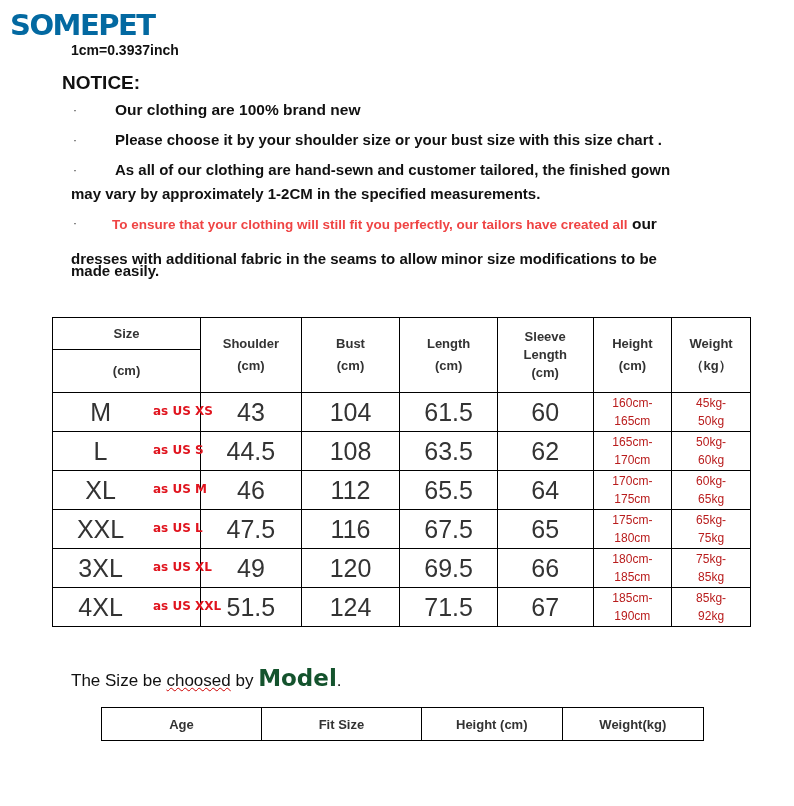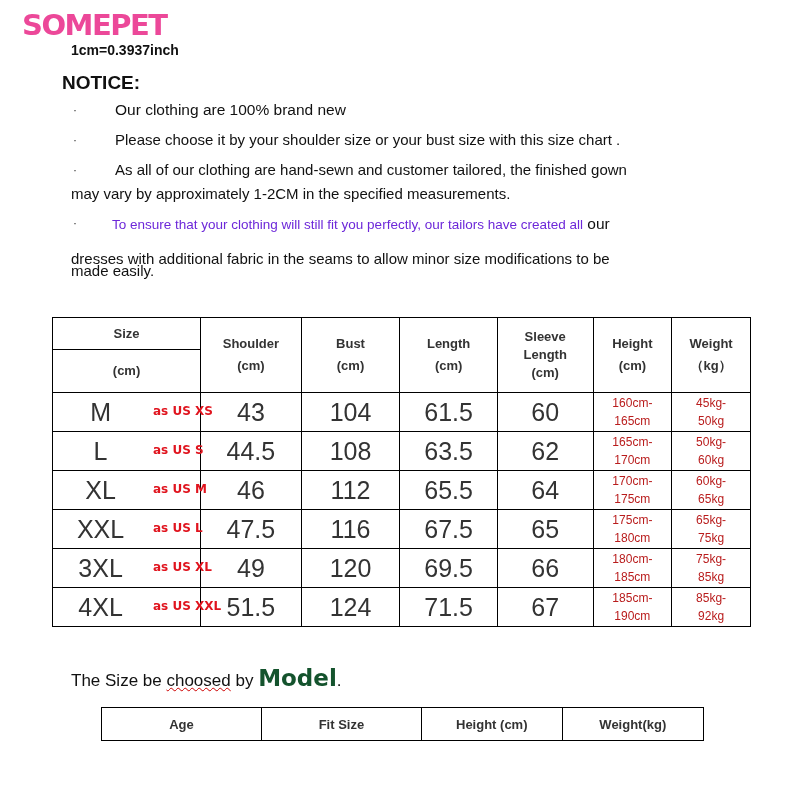--- a/index.html
+++ b/index.html
@@ -1,22 +1,22 @@
 <!DOCTYPE html>
 <html><head>
   <meta charset="utf-8">
   <style>
     html, body { margin: 0; padding: 0; background: #ffffff; }
     body { width: 794px; height: 806px; position: relative; overflow: hidden; font-family: "Liberation Sans", sans-serif; color: #111; }
-    .brand { position: absolute; left: 22px; top: 11px; font-family: "DejaVu Sans", sans-serif; font-weight: bold; font-size: 29px; letter-spacing: -1.5px; color: #ec4899; line-height: 1; }
+    .brand { position: absolute; left: 10px; top: 11px; font-family: "DejaVu Sans", sans-serif; font-weight: bold; font-size: 29px; letter-spacing: -1.5px; color: #0369a1; line-height: 1; }
     .conv { position: absolute; left: 71px; top: 42px; font-weight: bold; font-size: 14px; color: #111; text-align: center; }
     .notice-title { position: absolute; left: 62px; top: 72px; font-weight: bold; font-size: 19px; }
-    .line { position: absolute; font-weight: normal; font-size: 15.5px; white-space: nowrap; }
+    .line { position: absolute; font-weight: bold; font-size: 15.5px; white-space: nowrap; }
     .dot { position: absolute; left: 73px; font-size: 12px; color: #333; }
-    .small { font-size: 13.5px; color: #6d28d9; text-align: center; }
+    .small { font-size: 13.5px; color: #ef4444; text-align: center; }
 
     table { border-collapse: collapse; position: absolute; }
     .size-table { left: 52px; top: 317px; width: 699px; }
     .size-table td { border: 1.5px solid #000; text-align: center; padding: 0; }
     .hdr { font-weight: bold; font-size: 13px; color: #333; line-height: 22px; }
     .num { font-size: 25px; color: #333; height: 38px; }
     .rng { font-size: 12px; color: #b91c1c; line-height: 18px; }
     .sizecell { position: relative; width: 148px; }
     .sz { display: inline-block; font-size: 25px; color: #333; }
     .us { position: absolute; left: 100px; top: 11px; font-family: "DejaVu Sans", sans-serif; font-weight: bold; font-size: 12px; color: #e0141e; white-space: nowrap; }

